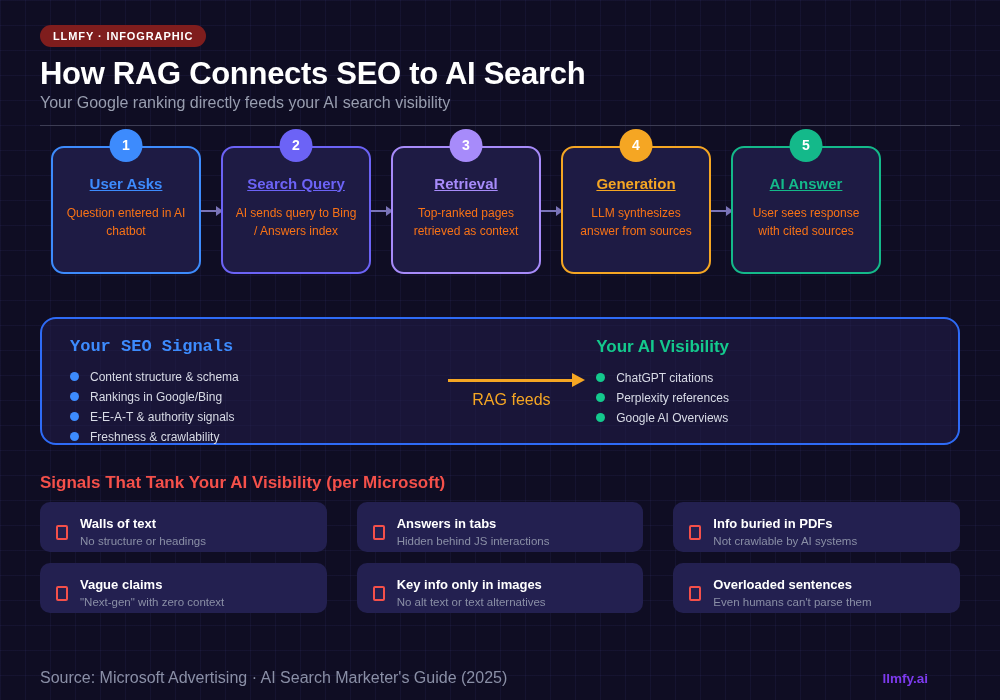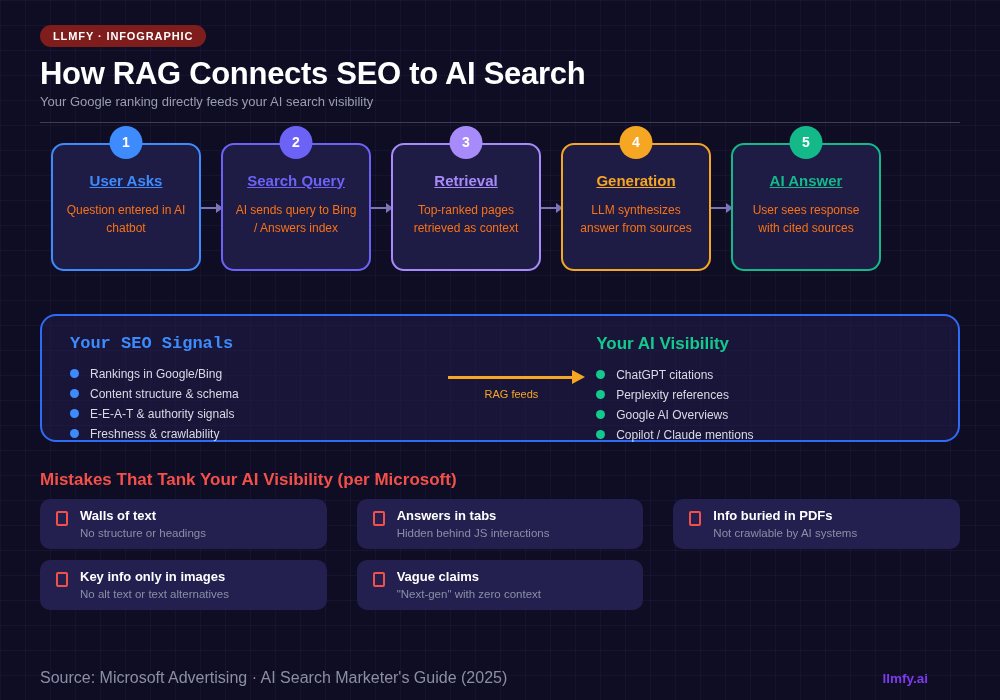--- a/index.html
+++ b/index.html
@@ -9,21 +9,21 @@
     background-color:#0f0d23;
     background-image:
       linear-gradient(rgba(125,130,255,.06) 1px,transparent 1px),
       linear-gradient(90deg,rgba(125,130,255,.06) 1px,transparent 1px);
     background-size:25px 25px;
   }
   .wrap{padding:25px 40px 0;}
   .badge{display:inline-block;color:#fff;font-size:11px;font-weight:700;
     letter-spacing:.9px;padding:5px 13px;border-radius:12px;}
   h1{font-size:31px;margin:11px 0 3px;line-height:1.05;letter-spacing:-.3px;font-weight:700;}
-  .subtitle{font-size:13px;color:#989daf;margin:0 0 13px;}
+  .subtitle{font-size:16px;color:#989daf;margin:0 0 13px;}
   .rule{border:none;border-top:1px solid #3d3d54;margin:0;}
 
   
   .steps{display:flex;width:830px;margin:3px 0 0 11px;}
   .step{width:150px;position:relative;padding-top:17px;box-sizing:border-box;}
   .num{position:absolute;top:0;left:50%;transform:translateX(-50%);
     width:33px;height:33px;border-radius:50%;background:var(--c);
     display:flex;align-items:center;justify-content:center;
     font-weight:700;font-size:14px;z-index:2;}
   .stepbox{border:2px solid var(--c);border-radius:13px;background:#1e1b44;
@@ -40,27 +40,27 @@
   .col-left{width:42%;padding:18px 0 0 28px;box-sizing:border-box;}
   .col-mid{width:18.5%;display:flex;flex-direction:column;align-items:center;padding-top:60px;box-sizing:border-box;}
   .col-right{width:39.5%;padding:18px 10px 0 0;box-sizing:border-box;}
   .panel h2{margin:0 0 11px;font-size:17px;font-weight:700;}
   .blist{list-style:none;margin:0;padding:0;font-size:12px;color:#d8dbe6;}
   .blist li{display:flex;align-items:center;height:20px;}
   .dot{width:9px;height:9px;border-radius:50%;margin-right:11px;flex:none;}
   .ragarrow{position:relative;width:126px;height:3px;background:var(--ac);}
   .ragarrow::after{content:"";position:absolute;right:-11px;top:-6px;
     border-left:13px solid var(--ac);border-top:7px solid transparent;border-bottom:7px solid transparent;}
-  .raglabel{margin-top:9px;font-size:11px;color:var(--ac);}
+  .raglabel{margin-top:9px;font-size:16px;color:var(--ac);}
 
   
   .mist-title{margin:28px 0 9px;font-size:17px;font-weight:700;color:var(--mc);}
   .cards{display:grid;grid-template-columns:repeat(3,1fr);gap:11px 30px;}
   .card{background:#232050;border-radius:10px;height:50px;box-sizing:border-box;
-    padding:9px 16px 0;display:flex;align-items:flex-start;}
+    padding:9px 16px 0;display:flex;align-items:center;}
   .card .ic{width:8px;height:11px;border:2px solid var(--mc);border-radius:2px;
     margin:3px 12px 0 0;flex:none;}
   .card .ct{font-size:13px;font-weight:700;color:#fff;}
   .card .cd{font-size:11.5px;color:#8a8fa6;margin-top:4px;}
 
   
   .footer{position:absolute;left:40px;right:72px;bottom:13px;
     display:flex;justify-content:space-between;align-items:center;}
   .source{font-size:16px;color:#8a8fa6;}
   .brand{font-size:13.5px;font-weight:700;color:var(--bc);}
@@ -124,25 +124,25 @@
 
   </div>
 
   <div class="panel" style="--pc: #2e6bf6;">
 
     <div class="col-left">
       <h2 style="color: rgb(61, 139, 253); font-family: Liberation Mono, monospace;">Your SEO Signals</h2>
       <ul class="blist">
         <li>
           <span class="dot" style="background: rgb(61, 139, 253);"></span>
+          <span>Content structure &amp; schema</span>
+          </li>
+        <li>
+          <span class="dot" style="background: rgb(61, 139, 253);"></span>
           <span>Rankings in Google/Bing</span>
-          </li>
-        <li>
-          <span class="dot" style="background: rgb(61, 139, 253);"></span>
-          <span>Content structure &amp; schema</span>
           </li>
         <li>
           <span class="dot" style="background: rgb(61, 139, 253);"></span>
           <span>E-E-A-T &amp; authority signals</span>
           </li>
         <li>
           <span class="dot" style="background: rgb(61, 139, 253);"></span>
           <span>Freshness &amp; crawlability</span>
           </li>
       </ul>
@@ -161,31 +161,27 @@
           <span>ChatGPT citations</span>
           </li>
         <li>
           <span class="dot" style="background: rgb(20, 201, 141);"></span>
           <span>Perplexity references</span>
           </li>
         <li>
           <span class="dot" style="background: rgb(20, 201, 141);"></span>
           <span>Google AI Overviews</span>
           </li>
-        <li>
-          <span class="dot" style="background: rgb(20, 201, 141);"></span>
-          <span>Copilot / Claude mentions</span>
-          </li>
       </ul>
     </div>
 
   </div>
 
   <div style="--mc: #f4504a;">
-    <h2 class="mist-title">Mistakes That Tank Your AI Visibility (per Microsoft)</h2>
+    <h2 class="mist-title">Signals That Tank Your AI Visibility (per Microsoft)</h2>
     <div class="cards">
 
       <div class="card">
         <span class="ic"></span>
         <div>
             <div class="ct">Walls of text</div>
         <div class="cd">No structure or headings</div>
           </div>
       </div>
 
@@ -201,33 +197,40 @@
         <span class="ic"></span>
         <div>
             <div class="ct">Info buried in PDFs</div>
         <div class="cd">Not crawlable by AI systems</div>
           </div>
       </div>
 
       <div class="card">
         <span class="ic"></span>
         <div>
+            <div class="ct">Vague claims</div>
+        <div class="cd">"Next-gen" with zero context</div>
+          </div>
+      </div>
+
+      <div class="card">
+        <span class="ic"></span>
+        <div>
             <div class="ct">Key info only in images</div>
         <div class="cd">No alt text or text alternatives</div>
           </div>
       </div>
 
       <div class="card">
         <span class="ic"></span>
         <div>
-            <div class="ct">Vague claims</div>
-        <div class="cd">"Next-gen" with zero context</div>
-          </div>
-      </div>
-
+            <div class="ct">Overloaded sentences</div>
+        <div class="cd">Even humans can't parse them</div>
+          </div>
+      </div>
 
     </div>
   </div>
 
 </div>
 
 <div class="footer">
   <span class="source">Source: Microsoft Advertising · AI Search Marketer's Guide (2025)</span>
   <span class="brand" style="--bc: #7c3aed;">llmfy.ai</span>
 </div>

